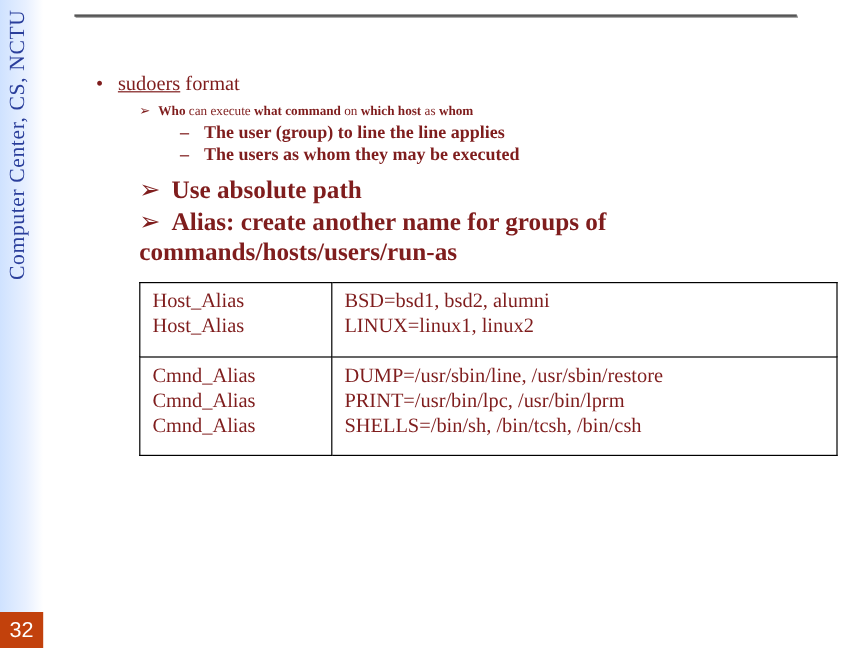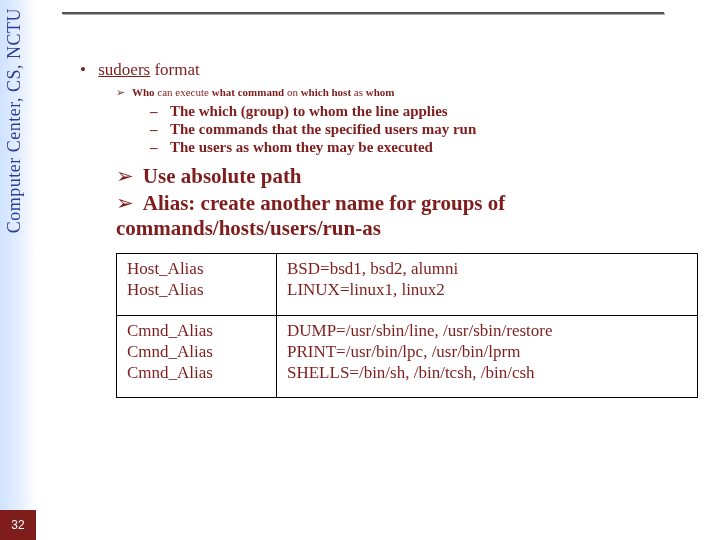--- a/index.html
+++ b/index.html
@@ -31,24 +31,24 @@
     color: #2a3e9b;
     letter-spacing: 0.5px;
     white-space: nowrap;
   }
   .page-num {
     position: absolute;
     left: 0;
     bottom: 0;
     width: 36px;
     height: 30px;
-    background: #7f1d1d;
+    background: #c2410c;
     color: #fff;
     font-family: Arial, sans-serif;
-    font-size: 12px;
+    font-size: 18px;
     display: flex;
     align-items: center;
     justify-content: center;
   }
   .content {
     position: absolute;
     left: 62px;
     top: 6px;
     right: 12px;
   }
@@ -114,22 +114,21 @@
       <span class="dot">•</span>
       <span class="underline">sudoers</span><span> format</span>
     </div>
 
     <div class="lvl2">
       <div class="line">
         <span class="arrow">➢</span>
         <span class="bold">Who</span><span> can execute </span><span class="bold">what command</span><span> on </span><span class="bold">which host</span><span> as </span><span class="bold">whom</span>
       </div>
       <div class="lvl3">
-        <div class="line"><span class="dash">–</span><span class="bold">The which (group) to whom the line applies</span></div>
-        <div class="line"><span class="dash">–</span><span class="bold">The commands that the specified users may run</span></div>
+        <div class="line"><span class="dash">–</span><span class="bold">The user (group) to line the line applies</span></div>
         <div class="line"><span class="dash">–</span><span class="bold">The users as whom they may be executed</span></div>
       </div>
     </div>
 
     <div class="lvl2b">
       <div class="line"><span class="arrow">➢</span> <span class="bold">Use absolute path</span></div>
       <div class="line"><span class="arrow">➢</span> <span class="bold">Alias: create another name for groups of commands/hosts/users/run-as</span></div>
     </div>
 
     <table class="table">

